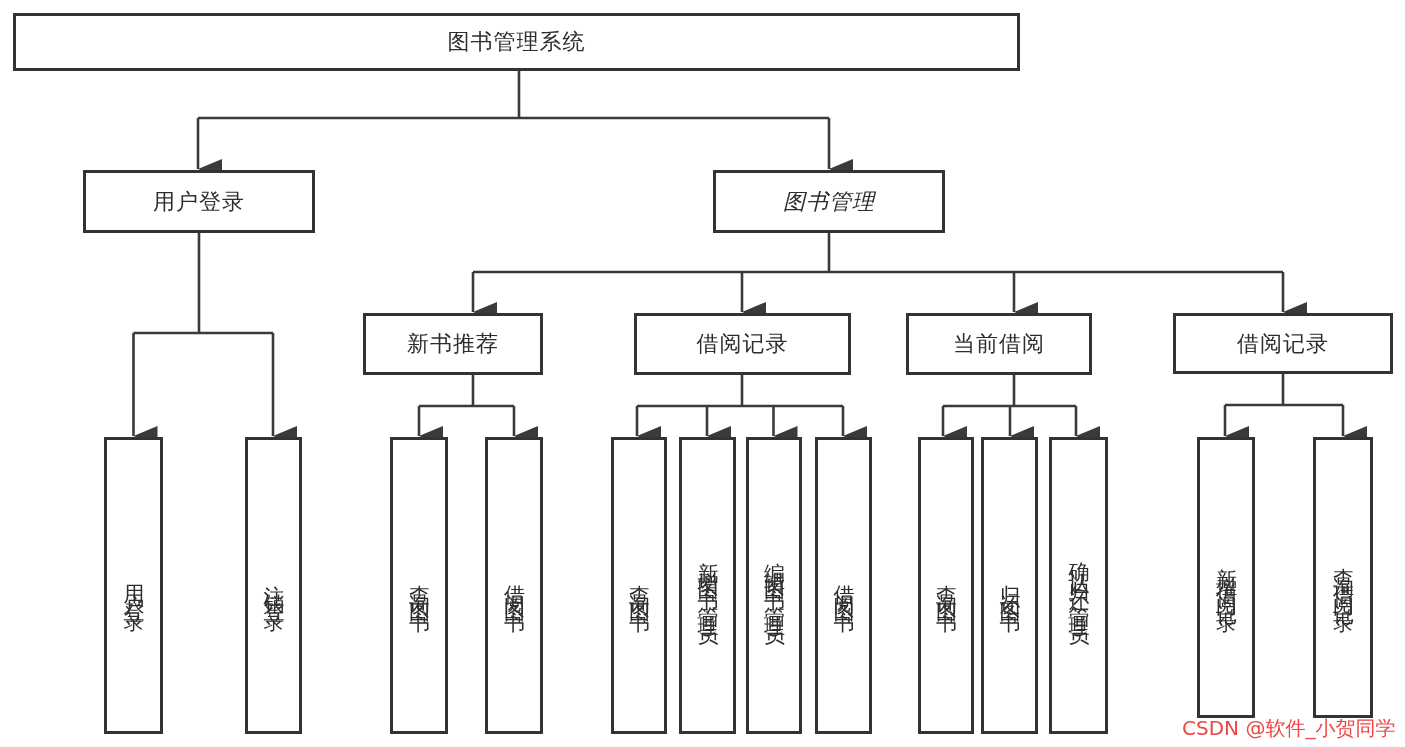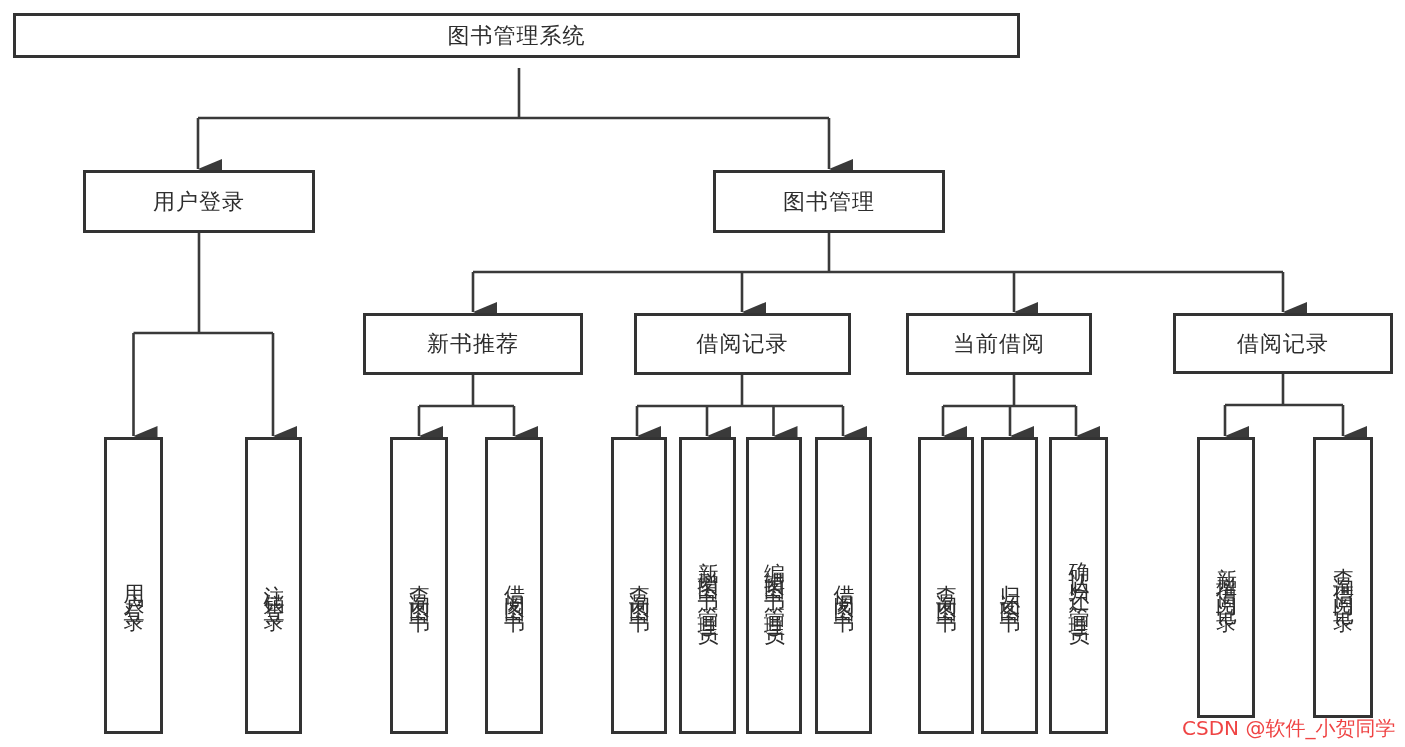--- a/index.html
+++ b/index.html
@@ -109,32 +109,32 @@
     <path d="M843,406 V436" fill="none" stroke="#3a3a3a" stroke-width="2.6" marker-end="url(#arrow)"></path>
 
     <path d="M943,406 V436" fill="none" stroke="#3a3a3a" stroke-width="2.6" marker-end="url(#arrow)"></path>
     <path d="M1010,406 V436" fill="none" stroke="#3a3a3a" stroke-width="2.6" marker-end="url(#arrow)"></path>
     <path d="M1076,406 V436" fill="none" stroke="#3a3a3a" stroke-width="2.6" marker-end="url(#arrow)"></path>
 
     <path d="M1225,405 V436" fill="none" stroke="#3a3a3a" stroke-width="2.6" marker-end="url(#arrow)"></path>
     <path d="M1343,405 V436" fill="none" stroke="#3a3a3a" stroke-width="2.6" marker-end="url(#arrow)"></path>
   </svg>
 
-  <div class="box hbox" style="left:13px; top:13px; width:1007px; height:45px;">
+  <div class="box hbox" style="left:13px; top:13px; width:1007px; height:58px;">
     <span class="htext">图书管理系统</span>
   </div>
 
   <div class="box hbox" style="left:83px; top:170px; width:232px; height:63px;">
     <span class="htext">用户登录</span>
   </div>
-  <div class="box hbox" style="left:713px; top:170px; width:232px; height:63px;">
+  <div class="box hbox" style="left:713px; top:170px; width:232px; height:63px;font-style:italic;">
     <span class="htext">图书管理</span>
   </div>
 
-  <div class="box hbox" style="left:363px; top:313px; width:220px; height:62px;">
+  <div class="box hbox" style="left:363px; top:313px; width:180px; height:62px;">
     <span class="htext">新书推荐</span>
   </div>
   <div class="box hbox" style="left:634px; top:313px; width:217px; height:62px;">
     <span class="htext">借阅记录</span>
   </div>
   <div class="box hbox" style="left:906px; top:313px; width:186px; height:62px;">
     <span class="htext">当前借阅</span>
   </div>
   <div class="box hbox" style="left:1173px; top:313px; width:220px; height:61px;">
     <span class="htext">借阅记录</span>

